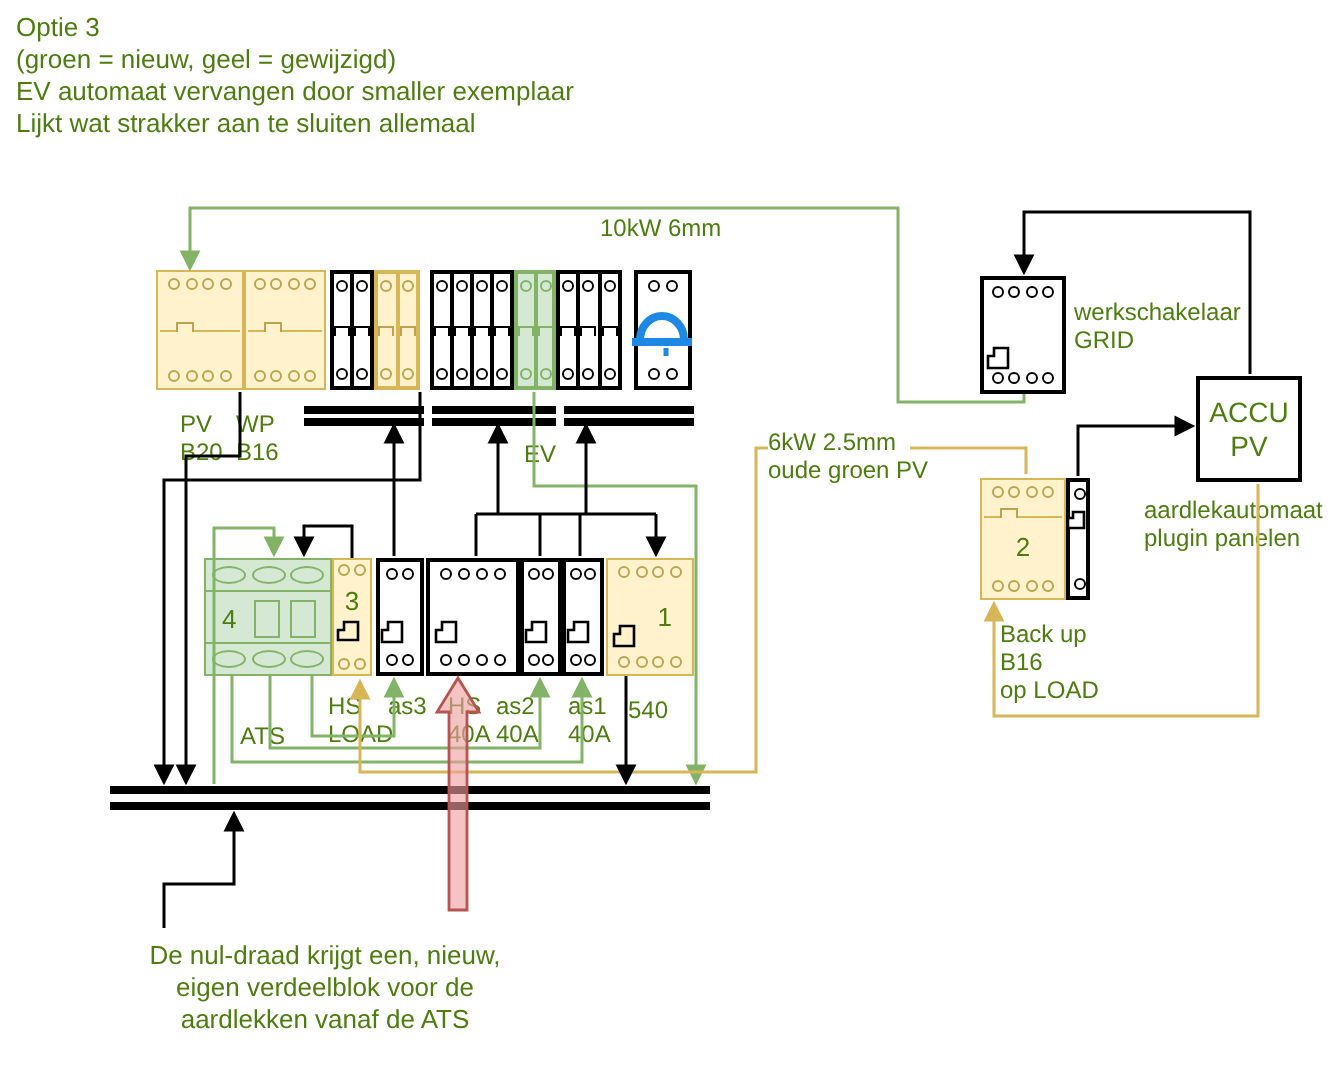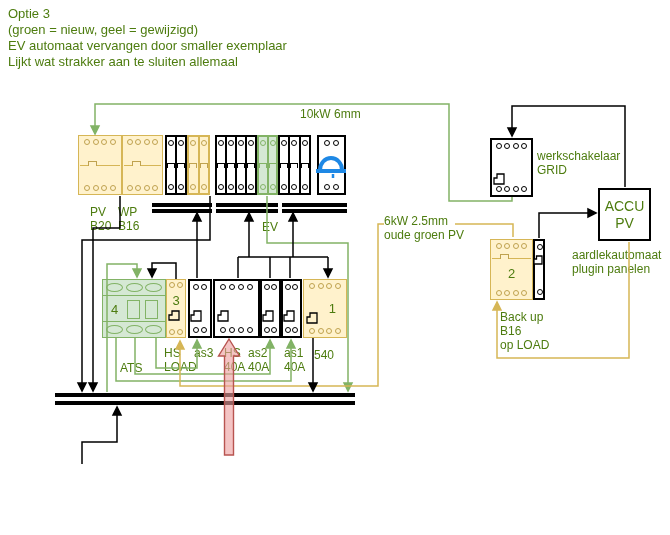--- a/index.html
+++ b/index.html
@@ -334,20 +334,23 @@
   <div class="txt" style="left:164px;top:346px;">HS
 LOAD</div>
   <div class="txt" style="left:194px;top:346px;">as3</div>
   <div class="txt" style="left:224px;top:346px;">HS
 40A</div>
   <div class="txt" style="left:248px;top:346px;">as2
 40A</div>
   <div class="txt" style="left:284px;top:346px;">as1
 40A</div>
   <div class="txt" style="left:314px;top:348px;">540</div>
+  <div class="txt note" style="left:20px;top:470px;width:285px;">De nul-draad krijgt een, nieuw,
+eigen verdeelblok voor de
+aardlekken vanaf de ATS</div>
 
   <svg width="670" height="535" viewBox="0 0 670 535">
 
     <g fill="#000">
       <rect x="152" y="203" width="60" height="4"></rect>
         <rect x="152" y="209" width="60" height="4"></rect>
       <rect x="216" y="203" width="62" height="4"></rect>
         <rect x="216" y="209" width="62" height="4"></rect>
       <rect x="282" y="203" width="65" height="4"></rect>
         <rect x="282" y="209" width="65" height="4"></rect>

